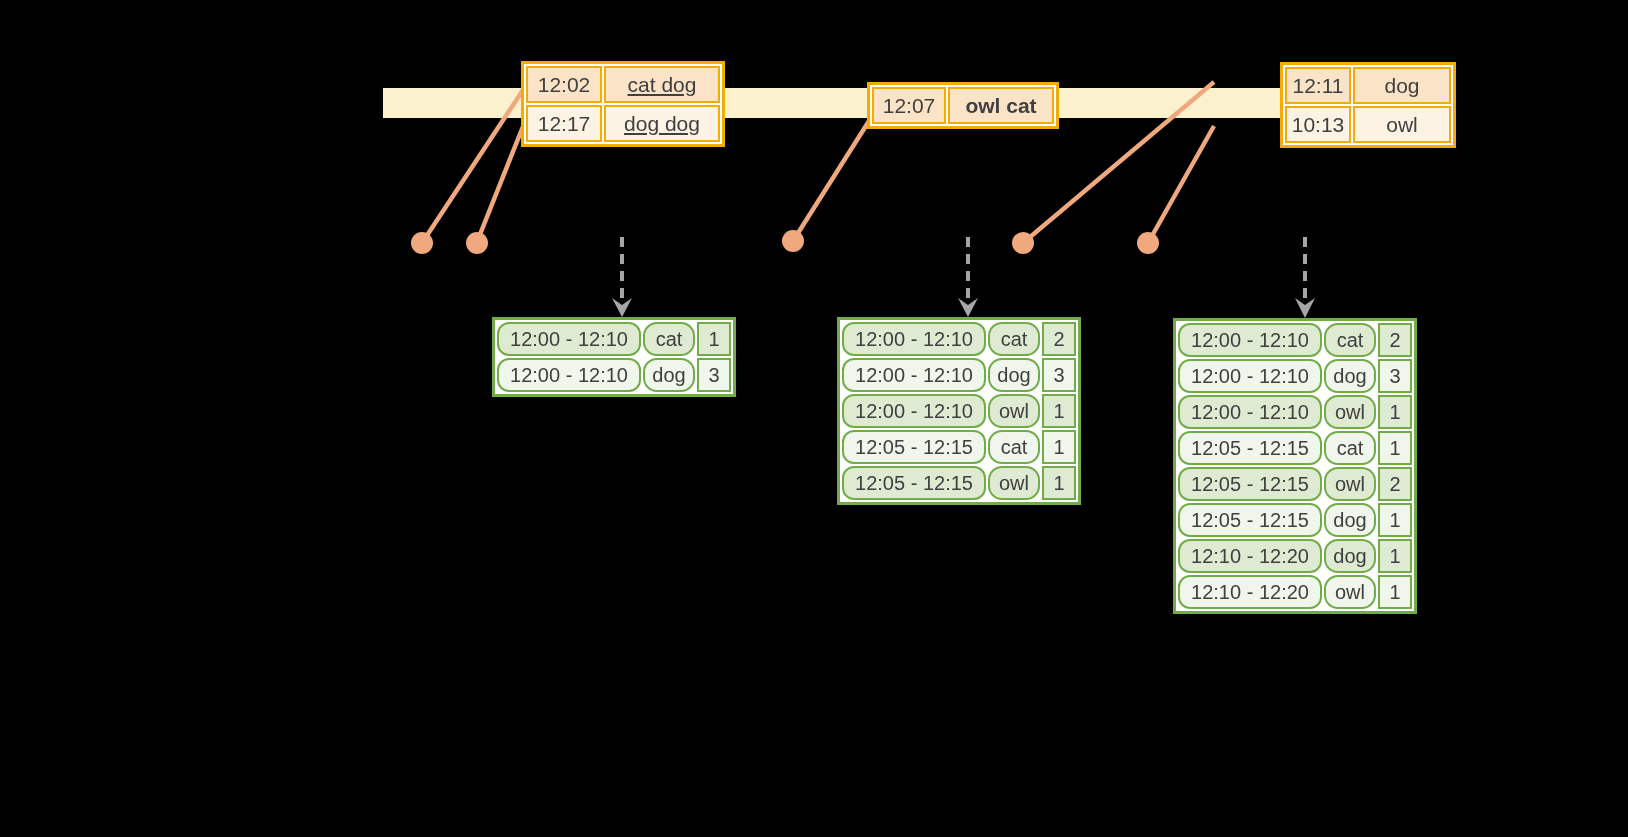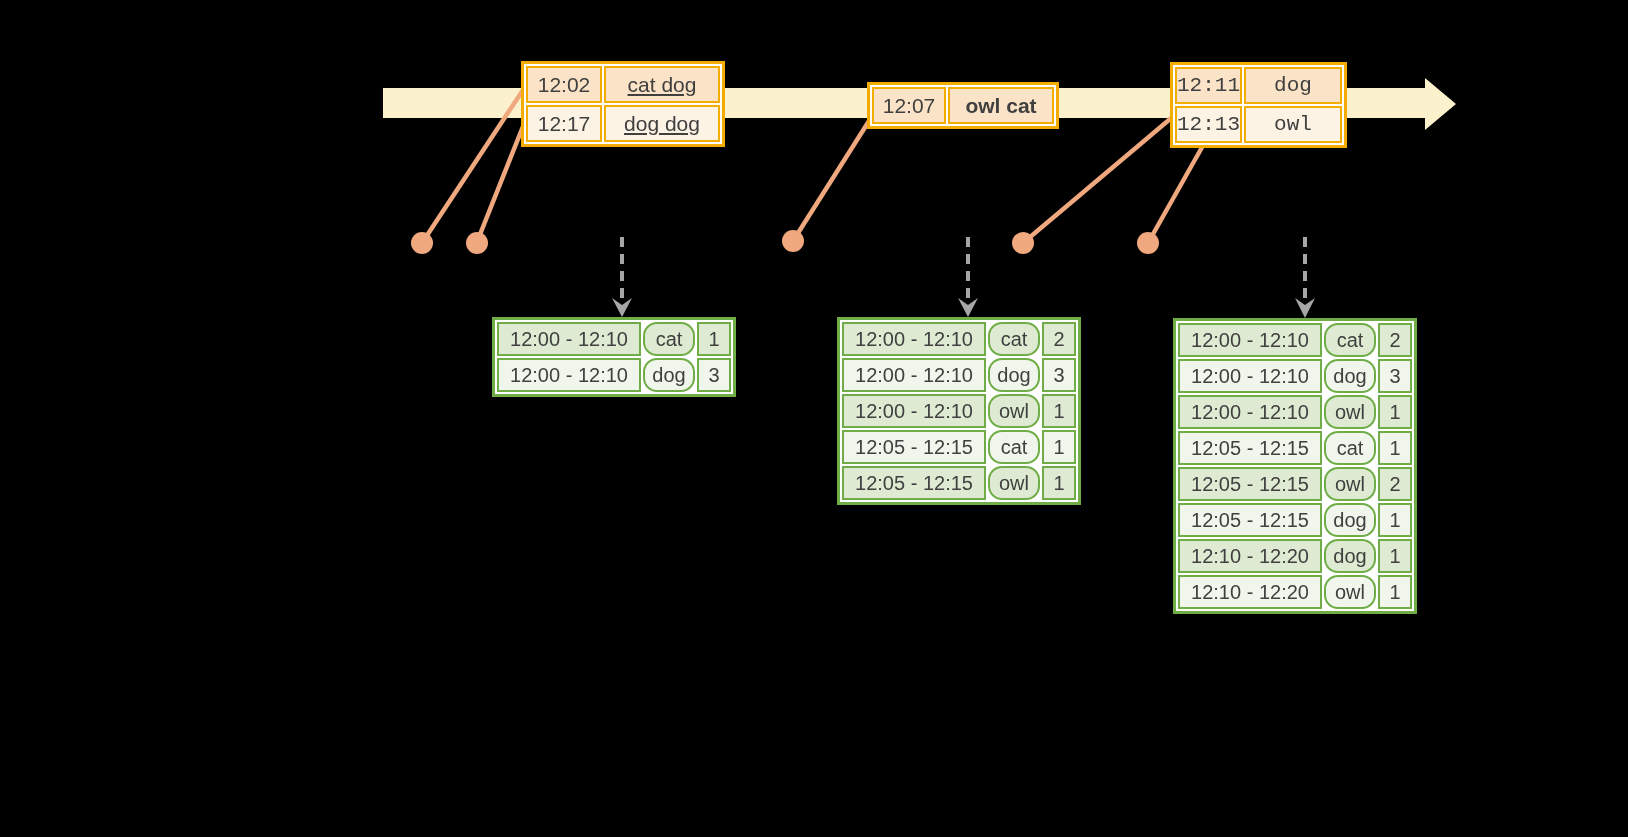--- a/index.html
+++ b/index.html
@@ -51,21 +51,21 @@
   }
   table.result-table td {
     border:2px solid var(--result-table-border,#70AD47);
     padding:0;
     height:30px;
     text-align:center;
     vertical-align:middle;
     font-size:20px;
     color:var(--text,#404040);
   }
-  table.result-table td.window { width:140px; }
+  table.result-table td.window { width:140px;border-radius:12px; }
   table.result-table td.word   { width:48px;border-radius:14px;  }
   table.result-table td.count  { width:30px;  }
   tr.row-dark td  { background:var(--result-row-dark,#DEEBD2); }
   tr.row-light td { background:var(--result-row-light,#F1F6ED); }
 </style>
 </head>
 <body>
 
 <div class="canvas">
 
@@ -119,28 +119,28 @@
 
   <table class="event-table evt-mid" style="left:867px; top:82px;">
     <tbody>
         <tr class="row-peach">
           <td class="time">12:07</td>
           <td class="words">owl cat</td>
         </tr>
       </tbody>
   </table>
 
-  <table class="event-table evt-narrow" style="left:1170px; top:62px;font-family:Liberation Mono, monospace;">
+  <table class="event-table evt-narrow" style="left:1280px; top:62px;">
     <tbody>
         <tr class="row-peach">
           <td class="time">12:11</td>
           <td class="words">dog</td>
         </tr>
         <tr class="row-cream">
-          <td class="time">12:13</td>
+          <td class="time">10:13</td>
           <td class="words">owl</td>
         </tr>
       </tbody>
   </table>
 
   <table class="result-table" style="left:492px; top:317px;">
     <tbody>
         <tr class="row-dark">
           <td class="window">12:00 - 12:10</td>
           <td class="word">cat</td>

